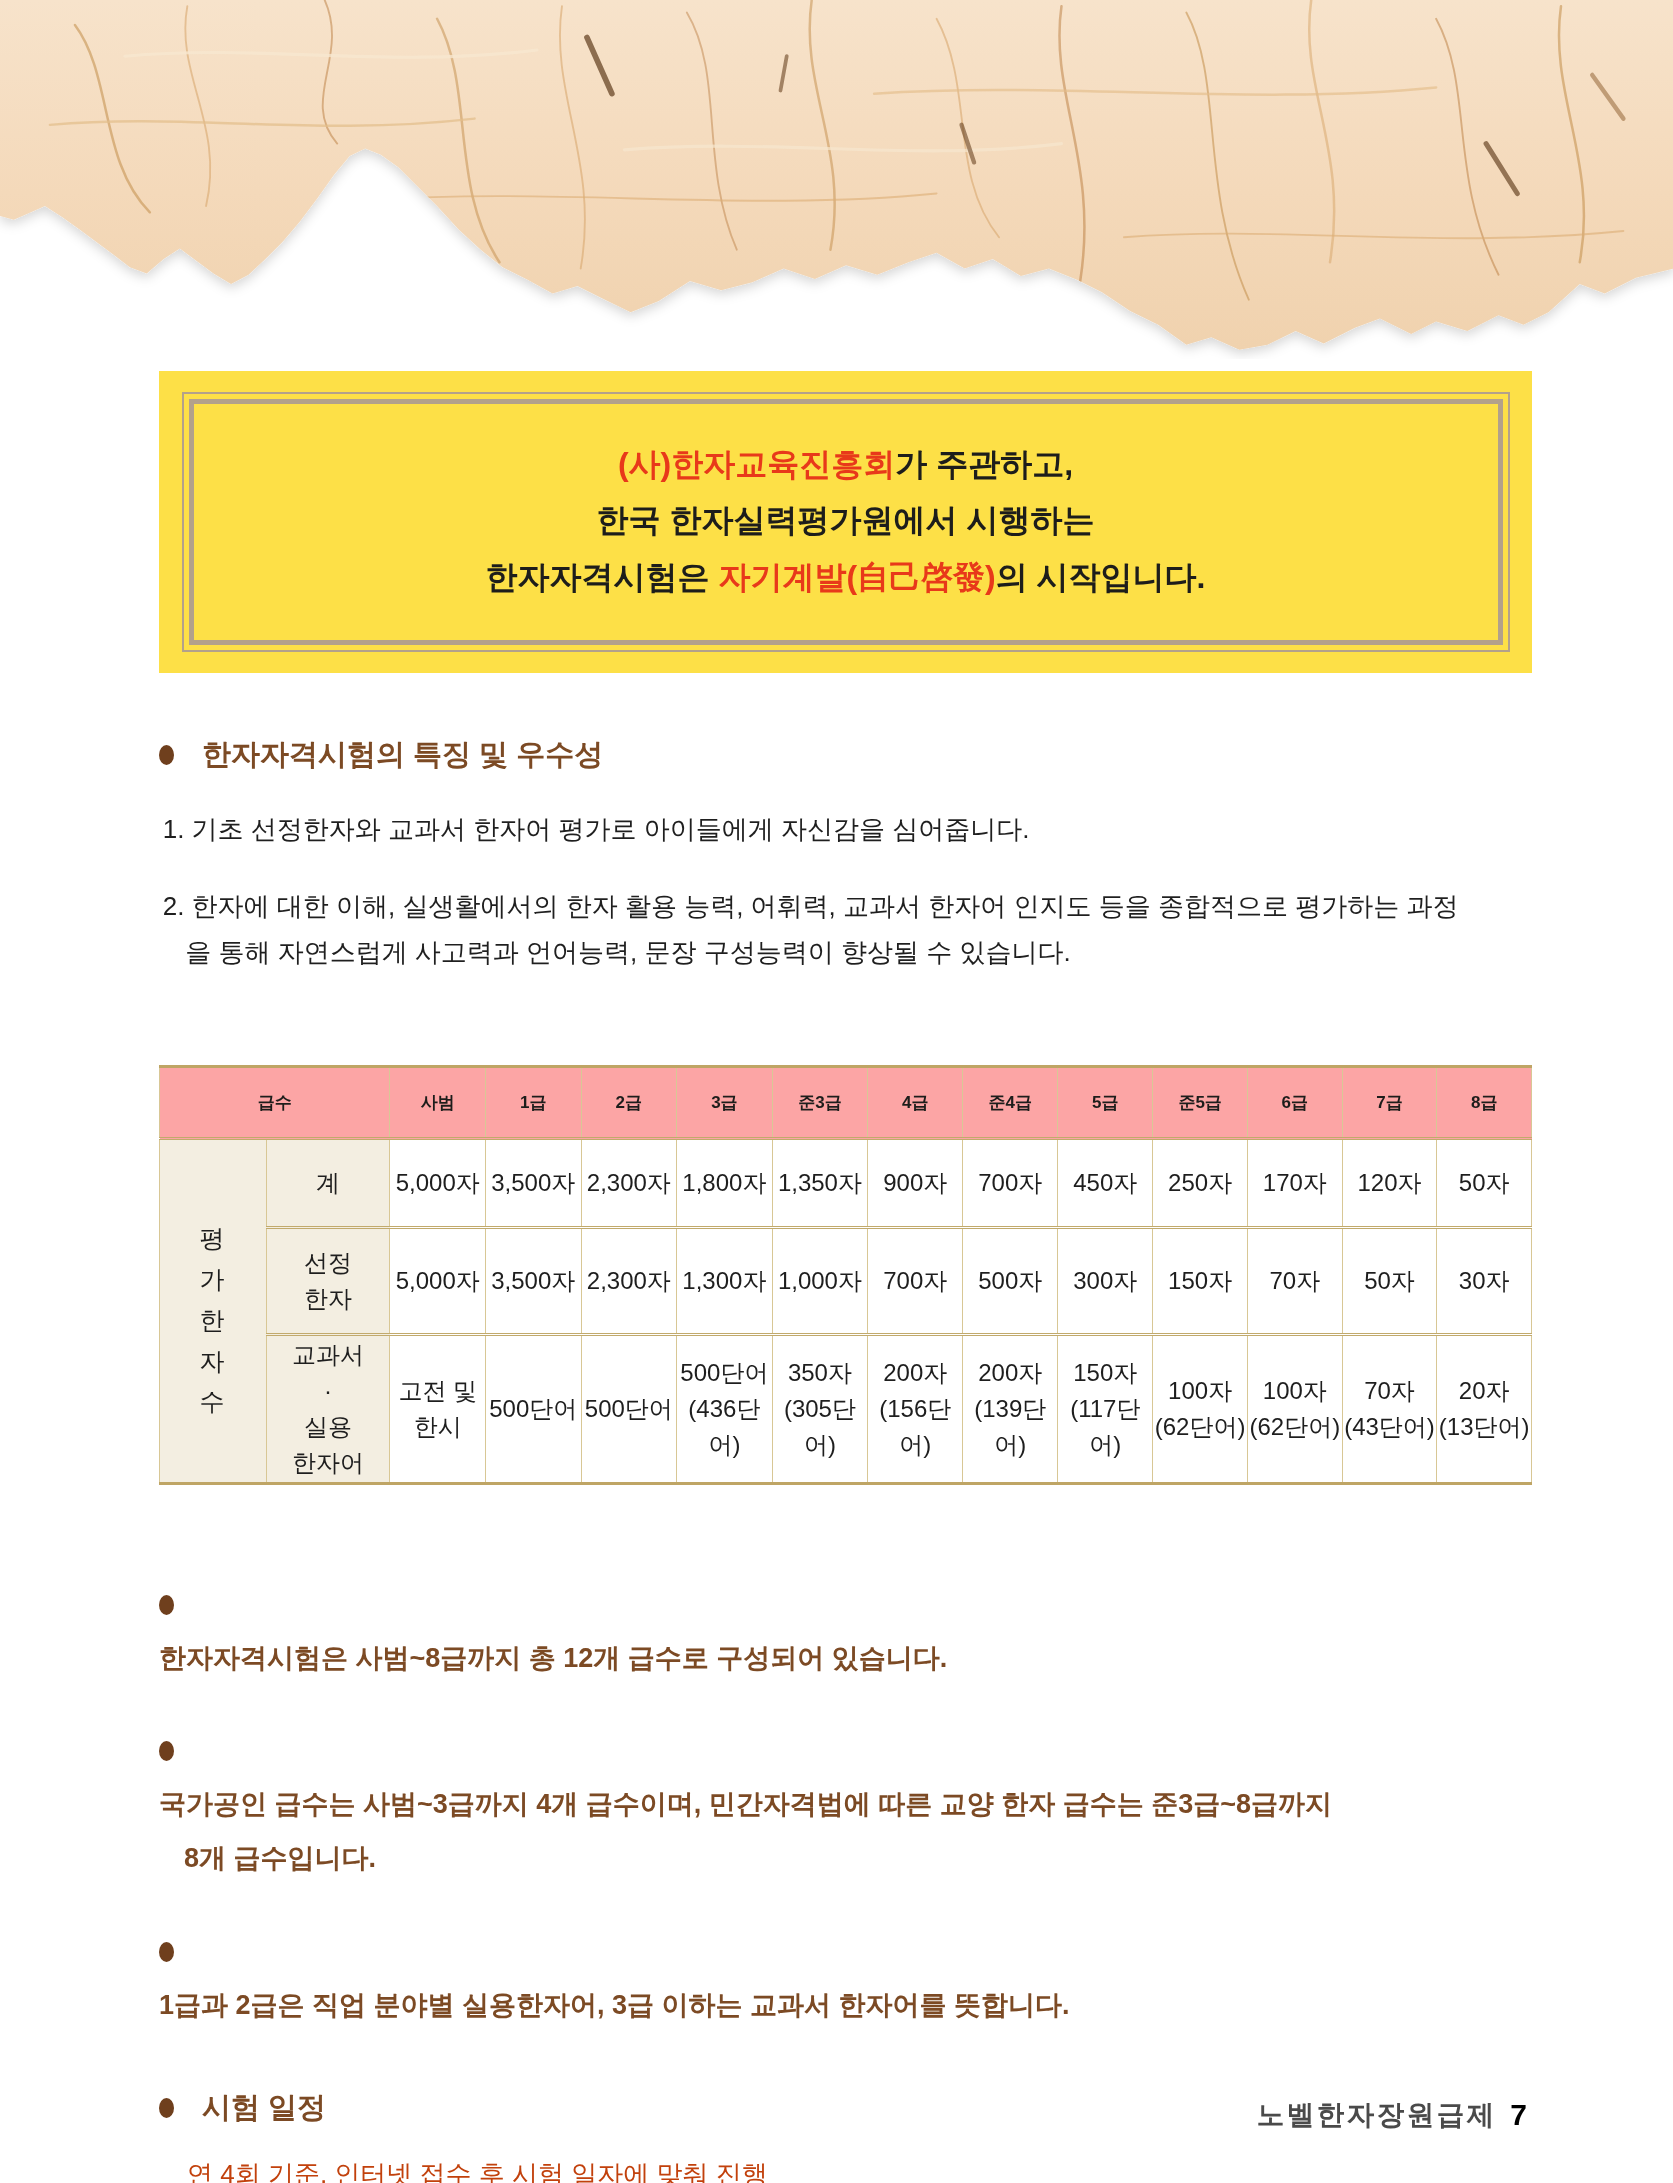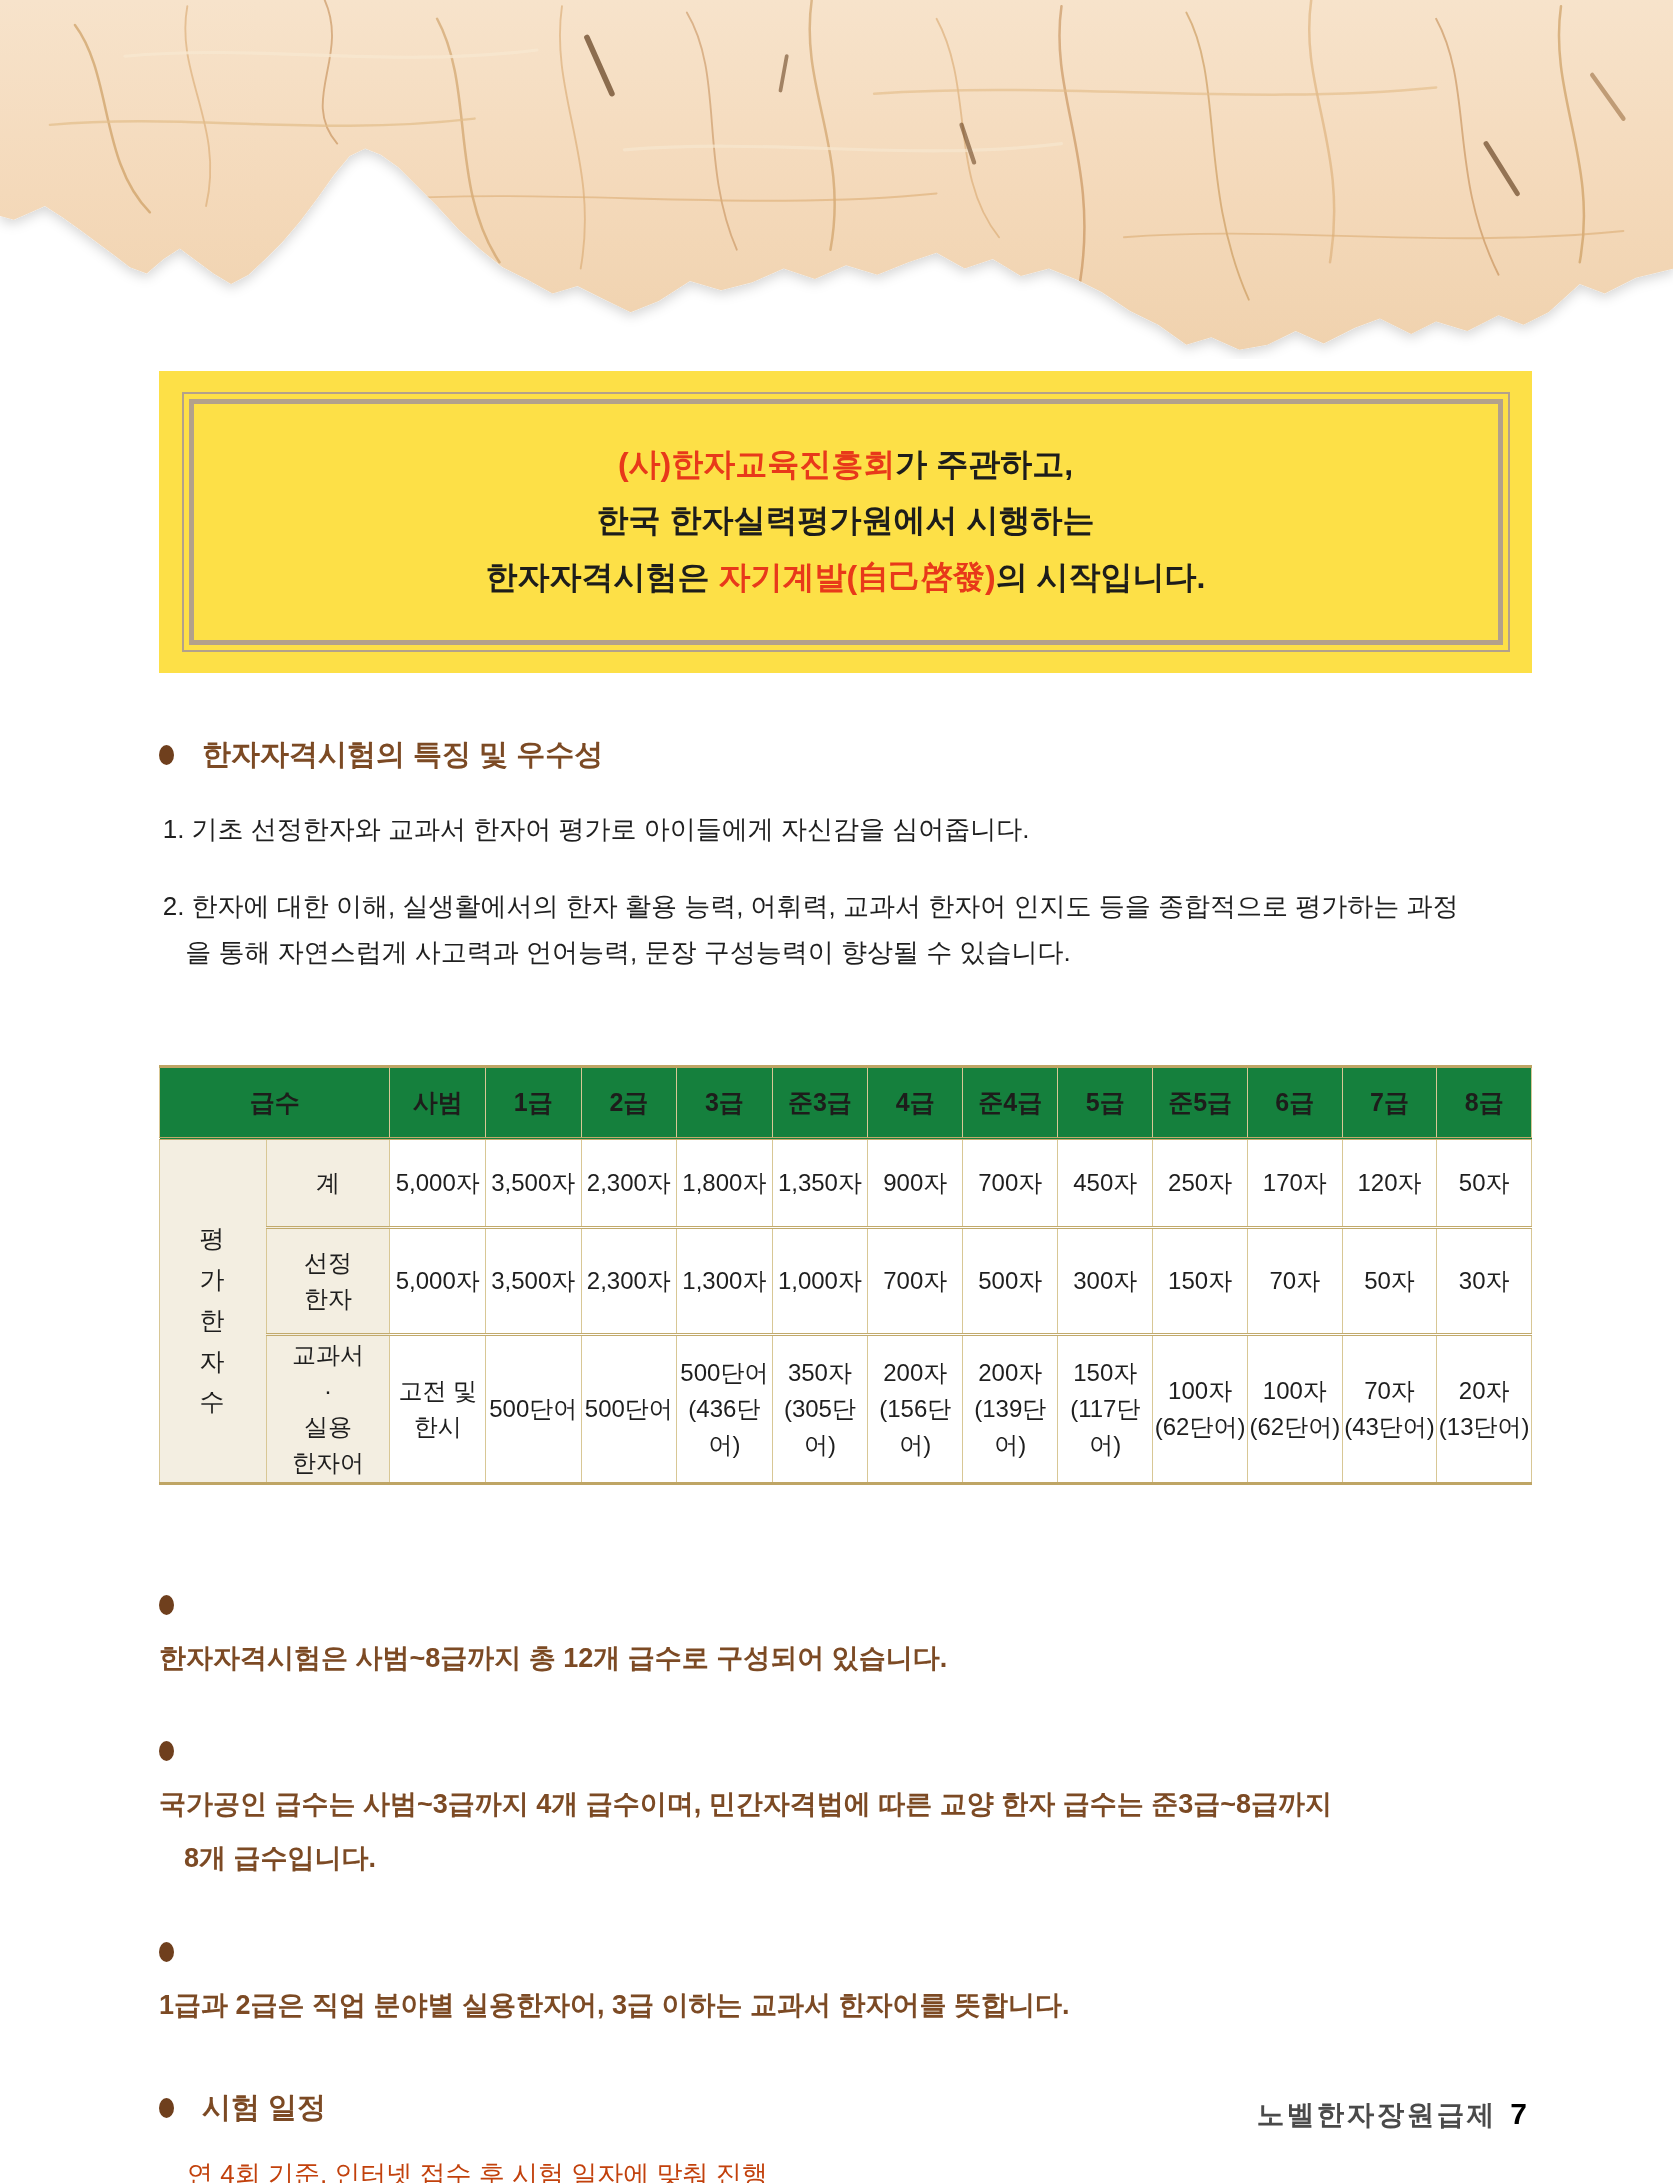--- a/index.html
+++ b/index.html
@@ -35,21 +35,21 @@
   
   .grade-table {
     width:100%; border-collapse:collapse; margin-top:34px;
     border-top:3.7px solid #bfa565; border-bottom:3.7px solid #bfa565;
     background:#ffffff;
   }
   .grade-table th, .grade-table td {
     border:1.2px solid #d8c795; text-align:center; vertical-align:middle;
   }
   .grade-table thead th {
-    background:#15803d; font-size:25px; font-weight:600; height:67px;
+    background:#fca5a5; font-size:17px; font-weight:600; height:67px;
     border-bottom:3.7px double #c2aa6c; color:#1d1d1b;
   }
   .group-label {
     background:#f3eee1; width:74px;
     writing-mode:vertical-rl; text-orientation:upright;
     letter-spacing:16px; font-size:25px; font-weight:500; padding:17.5px 0;
   }
   .row-label {
     background:#f3eee1; font-size:24px; font-weight:500;
     white-space:pre-line; line-height:1.5;
@@ -69,21 +69,21 @@
 
   .plain-body { font-size:26px; color:#c2410c; line-height:1.7; margin:24px 0 4px 28px; }
 
   .spacer-100 { height:62px; }
   .spacer-90 { height:56px; }
   .spacer-85 { height:53px; }
 
   
   .footer {
     position:absolute; right:147px; bottom:50px;
-    display:flex; align-items:flex-start; gap:13.7px;
+    display:flex; align-items:center; gap:13.7px;
   }
   .footer-brand { color:#4a4a4a; font-weight:700; font-size:27.5px; letter-spacing:2.5px; }
   .footer-page { color:#000; font-weight:800; font-size:30px; }
 </style>
 </head>
 <body>
 
 <svg class="paper-tear" viewBox="0 0 2681 575" preserveAspectRatio="none" aria-hidden="true">
   <defs>
     <linearGradient id="paperGrad" x1="0" y1="0" x2="0" y2="1">

